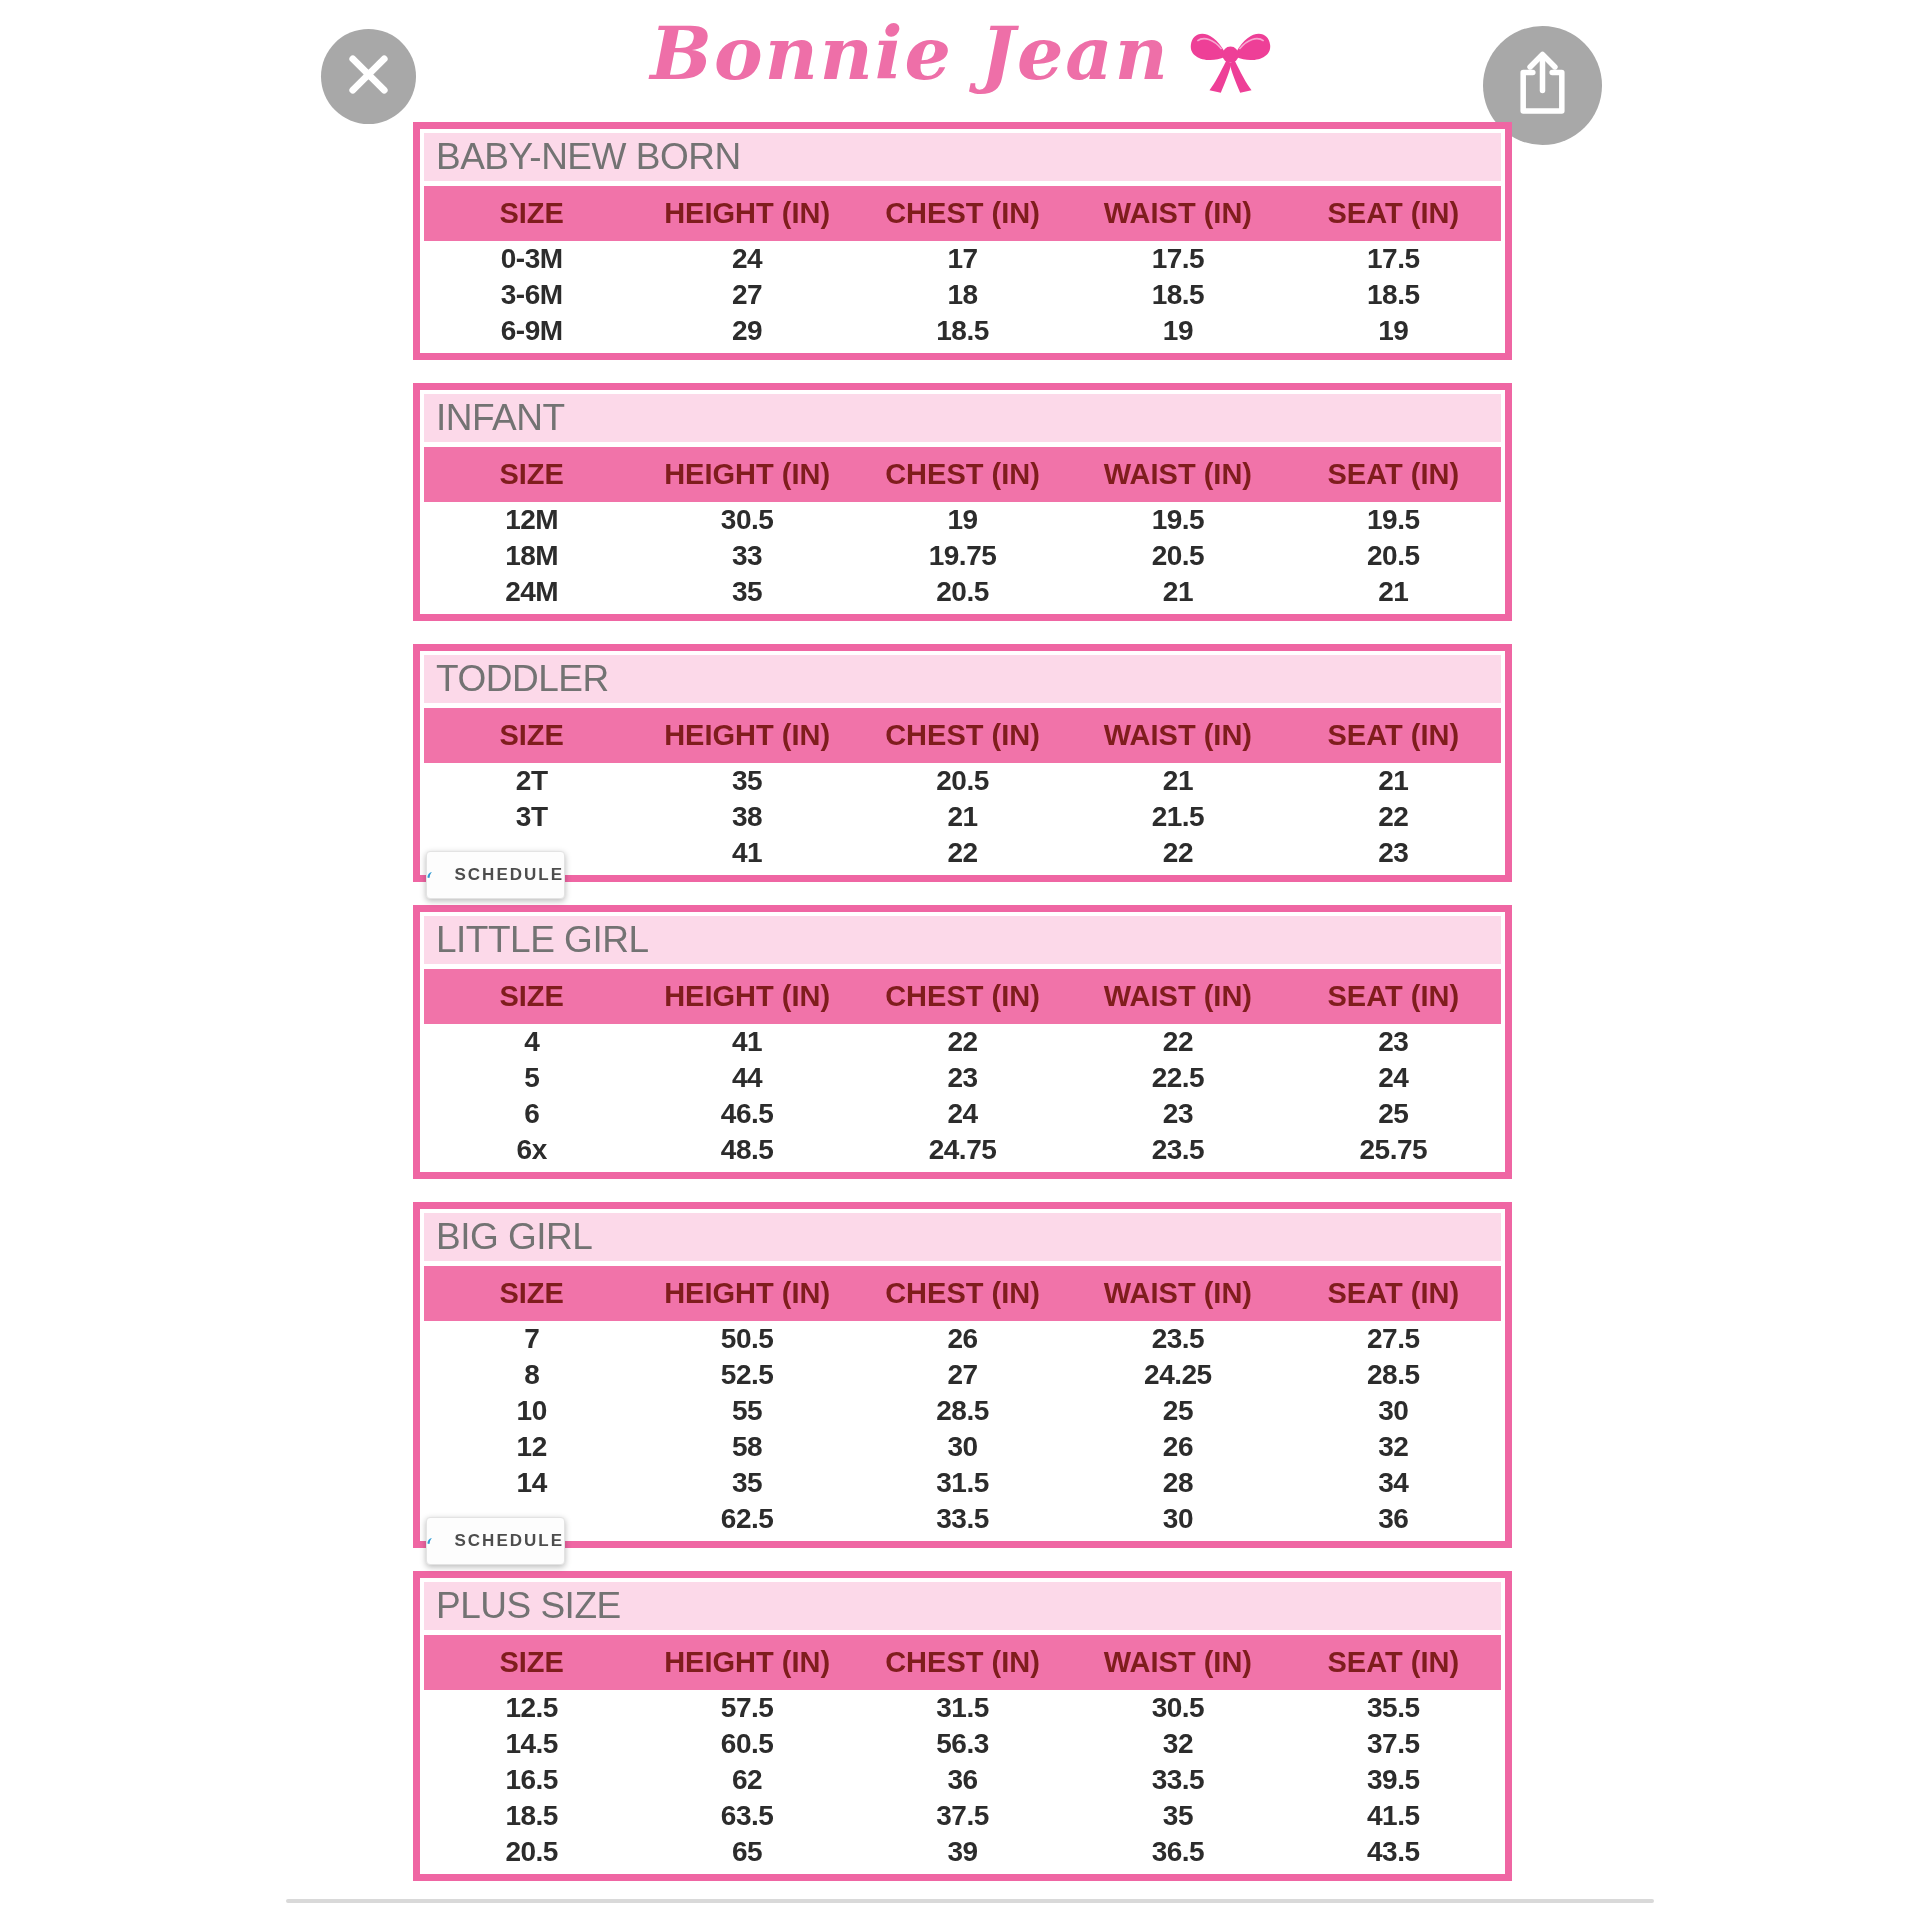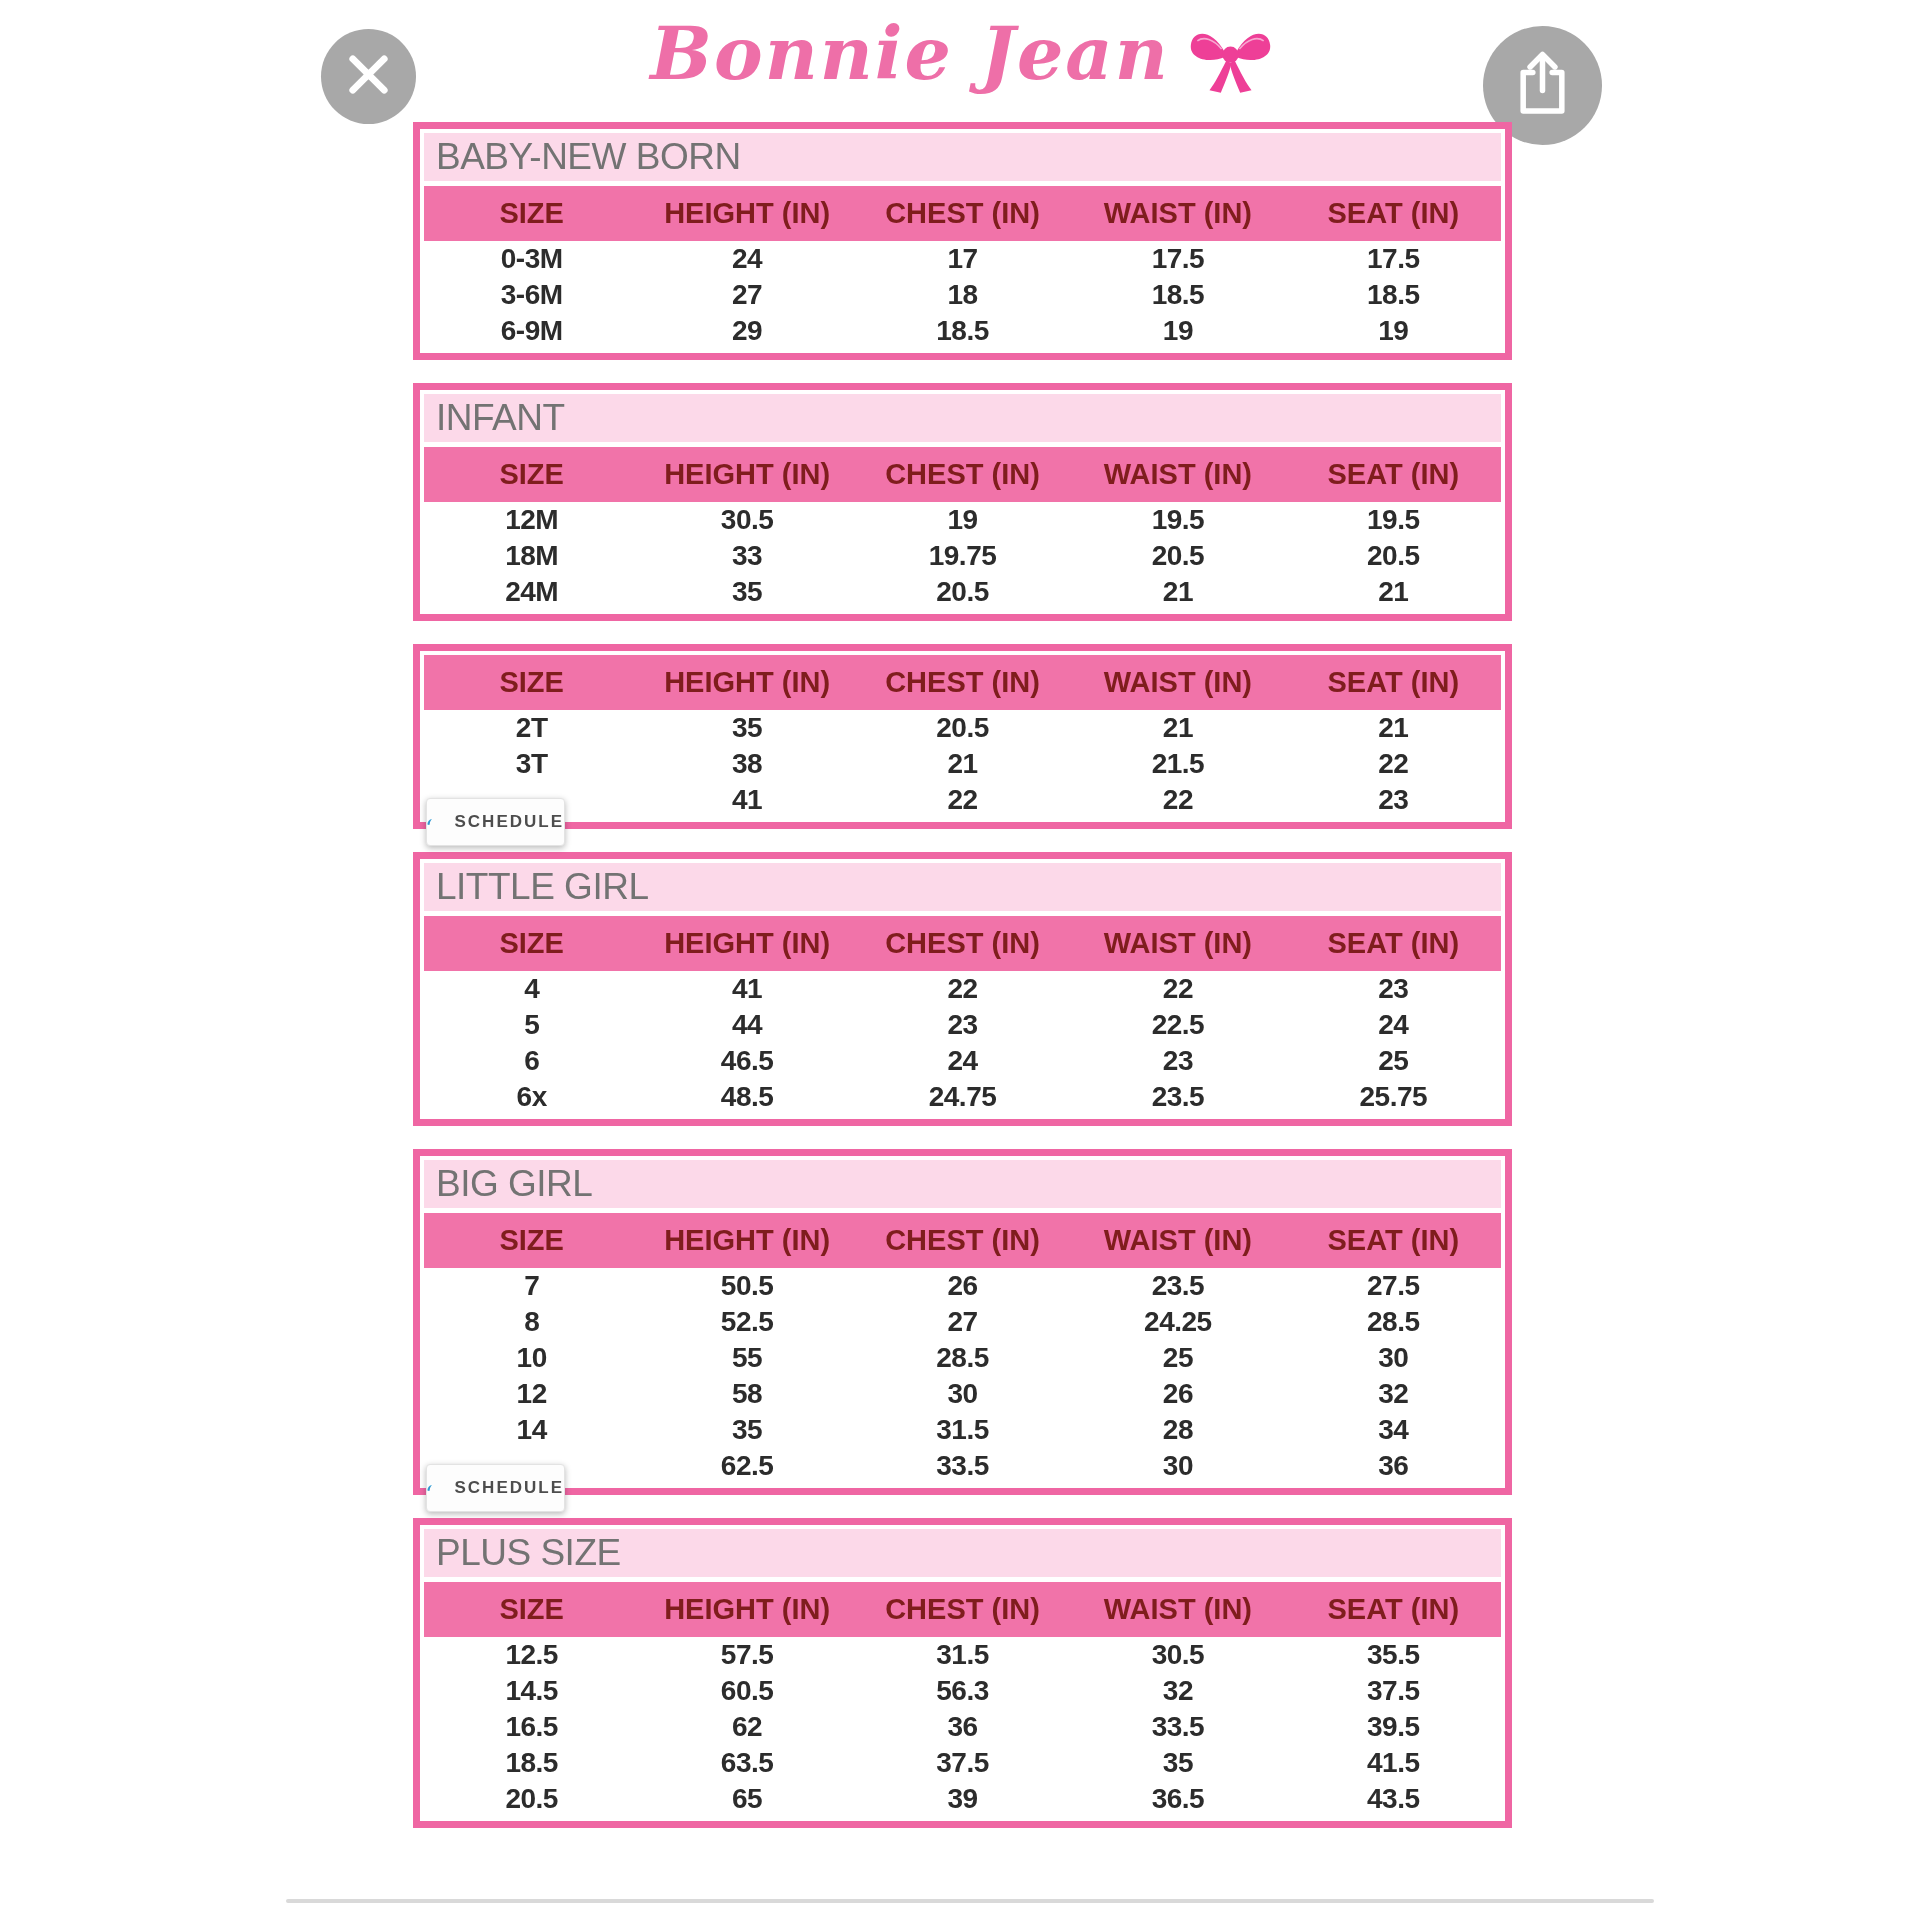--- a/index.html
+++ b/index.html
@@ -150,20 +150,21 @@
           <div class="tcell">24M</div>
           <div class="tcell">35</div>
           <div class="tcell">20.5</div>
           <div class="tcell">21</div>
           <div class="tcell">21</div>
         </div>
       </div>
   </div>
 
   <div class="size-table">
+    <div class="table-title">TODDLER</div>
     <div class="cols-header">
         <div class="hcell">SIZE</div>
         <div class="hcell">HEIGHT (IN)</div>
         <div class="hcell">CHEST (IN)</div>
         <div class="hcell">WAIST (IN)</div>
         <div class="hcell">SEAT (IN)</div>
       </div>
     <div>
         <div class="trow">
           <div class="tcell">2T</div>

